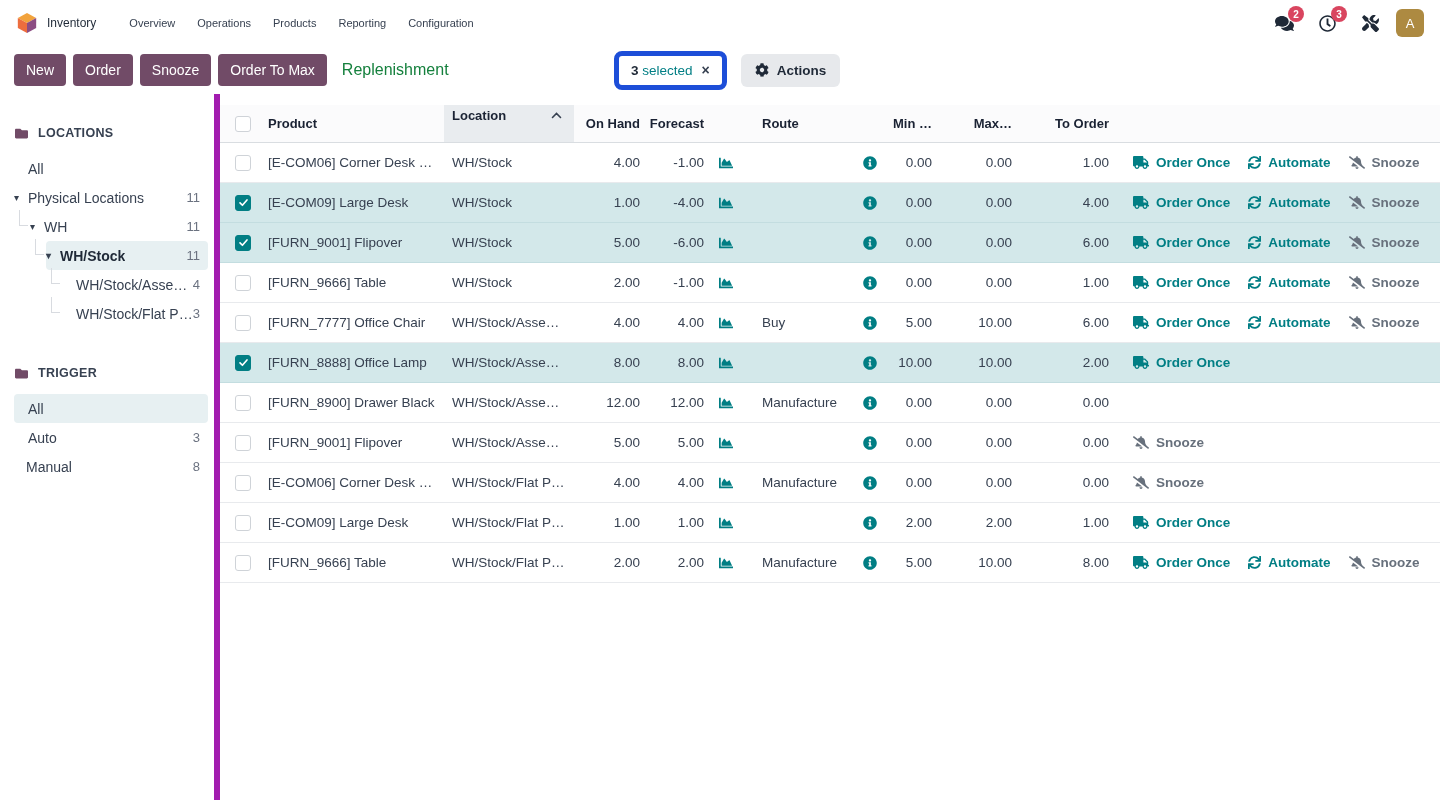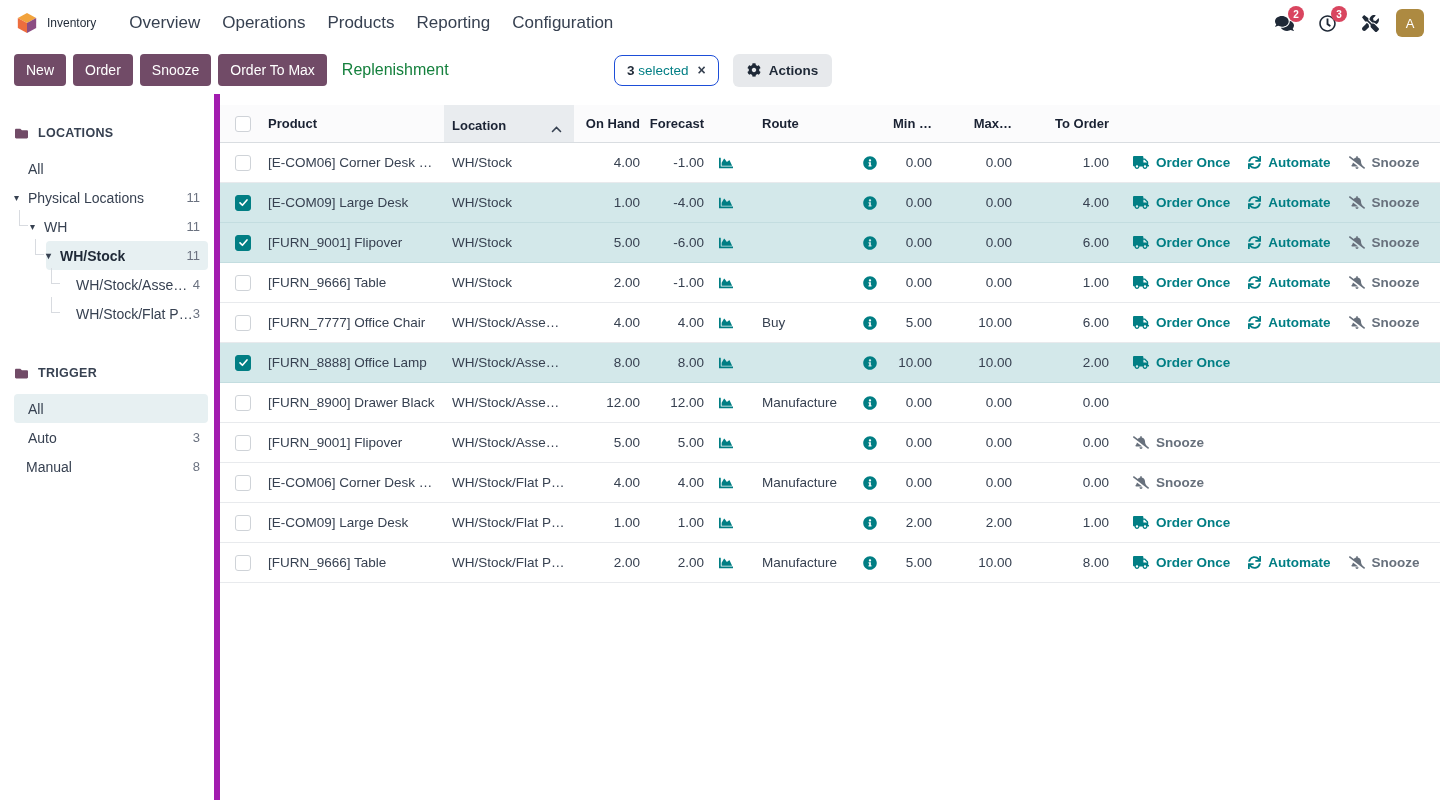--- a/index.html
+++ b/index.html
@@ -7,35 +7,35 @@
   body {
     background:#fff; color:#374151; overflow:hidden;
     font-family:"Liberation Sans", sans-serif; font-size:13.5px;
   }
   svg { display:block; }
 
   
   .topnav { height:46px; display:flex; align-items:center; padding:0 16px; background:#fff; }
   .brand { display:flex; align-items:center; gap:9px; margin-right:22px; cursor:pointer; }
   .brand-name { font-size:12px; color:#1f2937; }
-  .nav-item { font-size:17px; color:#374151; padding:6px 11px; cursor:pointer; border-radius:4px; }
+  .nav-item { font-size:11px; color:#374151; padding:6px 11px; cursor:pointer; border-radius:4px; }
   .top-right { margin-left:auto; display:flex; align-items:center; gap:9px; }
   .icon-btn { position:relative; width:34px; height:32px; display:flex; align-items:center; justify-content:center; cursor:pointer; }
   .badge { position:absolute; top:-1px; right:-3px; background:#d9455f; color:#fff; font-size:10px; font-weight:700;
            min-width:16px; height:16px; border-radius:9px; display:flex; align-items:center; justify-content:center; padding:0 4px; }
   .avatar { width:28px; height:28px; border-radius:6px; background:#ad8a41; color:#fff; font-size:13px;
             display:flex; align-items:center; justify-content:center; cursor:pointer; }
 
   
   .controlbar { height:48px; display:flex; align-items:center; padding:0 14px; position:relative; background:#fff; }
   .btn-purple { background:#714B67; color:#fff; font-size:14px; border:none; border-radius:4px;
                 padding:8px 12px; margin-right:7px; cursor:pointer; font-family:inherit; }
   .page-title { font-size:16px; color:#15803d; margin-left:8px; white-space:nowrap; }
   .chip-group { position:absolute; left:614px; top:0; height:48px; display:flex; align-items:center; gap:14px; }
-  .chip { display:flex; align-items:center; gap:9px; border:1px solid #1d4ed8; border-radius:8px;
+  .chip { display:flex; align-items:center; gap:9px; border:5px solid #1d4ed8; border-radius:8px;
           padding:7px 12px; background:#fff; color:#017e84; font-size:13.5px; }
   .chip-count { font-weight:700; color:#1f2937; }
   .chip-close { color:#374151; font-weight:700; font-size:14px; line-height:1; cursor:pointer; }
   .btn-actions { display:flex; align-items:center; gap:8px; background:#e7e9ec; border:none; border-radius:6px;
                  padding:9px 14px; font-size:13.5px; font-weight:600; color:#1f2937; cursor:pointer; font-family:inherit; }
   .pager { position:absolute; right:14px; top:0; height:48px; display:flex; align-items:center; gap:13px; }
   .pager-text { font-size:13.5px; color:#1f2937; font-weight:500; }
   .pager-btns { display:flex; gap:2px; }
   .pager-btn { width:33px; height:31px; background:#f1f2f4; border:none; border-radius:8px;
                display:flex; align-items:center; justify-content:center; cursor:pointer; }
@@ -55,22 +55,22 @@
   .side-label { white-space:nowrap; overflow:hidden; }
   .side-count { margin-left:auto; margin-right:8px; font-size:13px; font-weight:400; color:#6b7280; }
   .elbow { position:absolute; width:9px; height:16px; top:-2px; border-left:1px solid #d8dbe0; border-bottom:1px solid #d8dbe0; }
 
   
   .main { flex:1; display:flex; flex-direction:column; padding-top:11px; min-width:0; }
   .thead, .trow { display:grid; align-items:center;
     grid-template-columns:40px 184px 130px 70px 64px 36px 112px 28px 52px 80px 97px minmax(0,1fr); }
   .thead { height:38px; background:#fbfbfc; border-bottom:1px solid #d9dde1; font-weight:700; font-size:13px; color:#1a2233; }
   .th { white-space:nowrap; }
-  .th.sorted { background:#e9ecef; height:100%; display:flex; align-items:flex-end; justify-content:space-between;
-               padding:0 12px 9px 8px; cursor:pointer; }
+  .th.sorted { background:#e9ecef; height:100%; display:flex; align-items:center; justify-content:space-between;
+               padding:0 12px 16px 8px; cursor:pointer; }
   .trow { height:40px; border-bottom:1px solid #e8eaed; background:#fff; font-size:13.5px; color:#374151; }
   .trow.selected { background:#d3e8ea; border-bottom-color:#c3dde0; }
   .cell { white-space:nowrap; overflow:hidden; }
   .pl8 { padding-left:8px; } .pl18 { padding-left:18px; }
   .num { text-align:right; padding-right:4px; }
   .center { display:flex; justify-content:center; }
   .checkbox { width:16px; height:16px; border:1px solid #cfd3d8; border-radius:3px; background:#fff;
               margin-left:15px; display:flex; align-items:center; justify-content:center; cursor:pointer; }
   .checkbox.checked { background:#017e84; border-color:#017e84; }
   .actions-cell { display:flex; gap:18px; align-items:center; padding-left:20px; overflow:hidden; }

